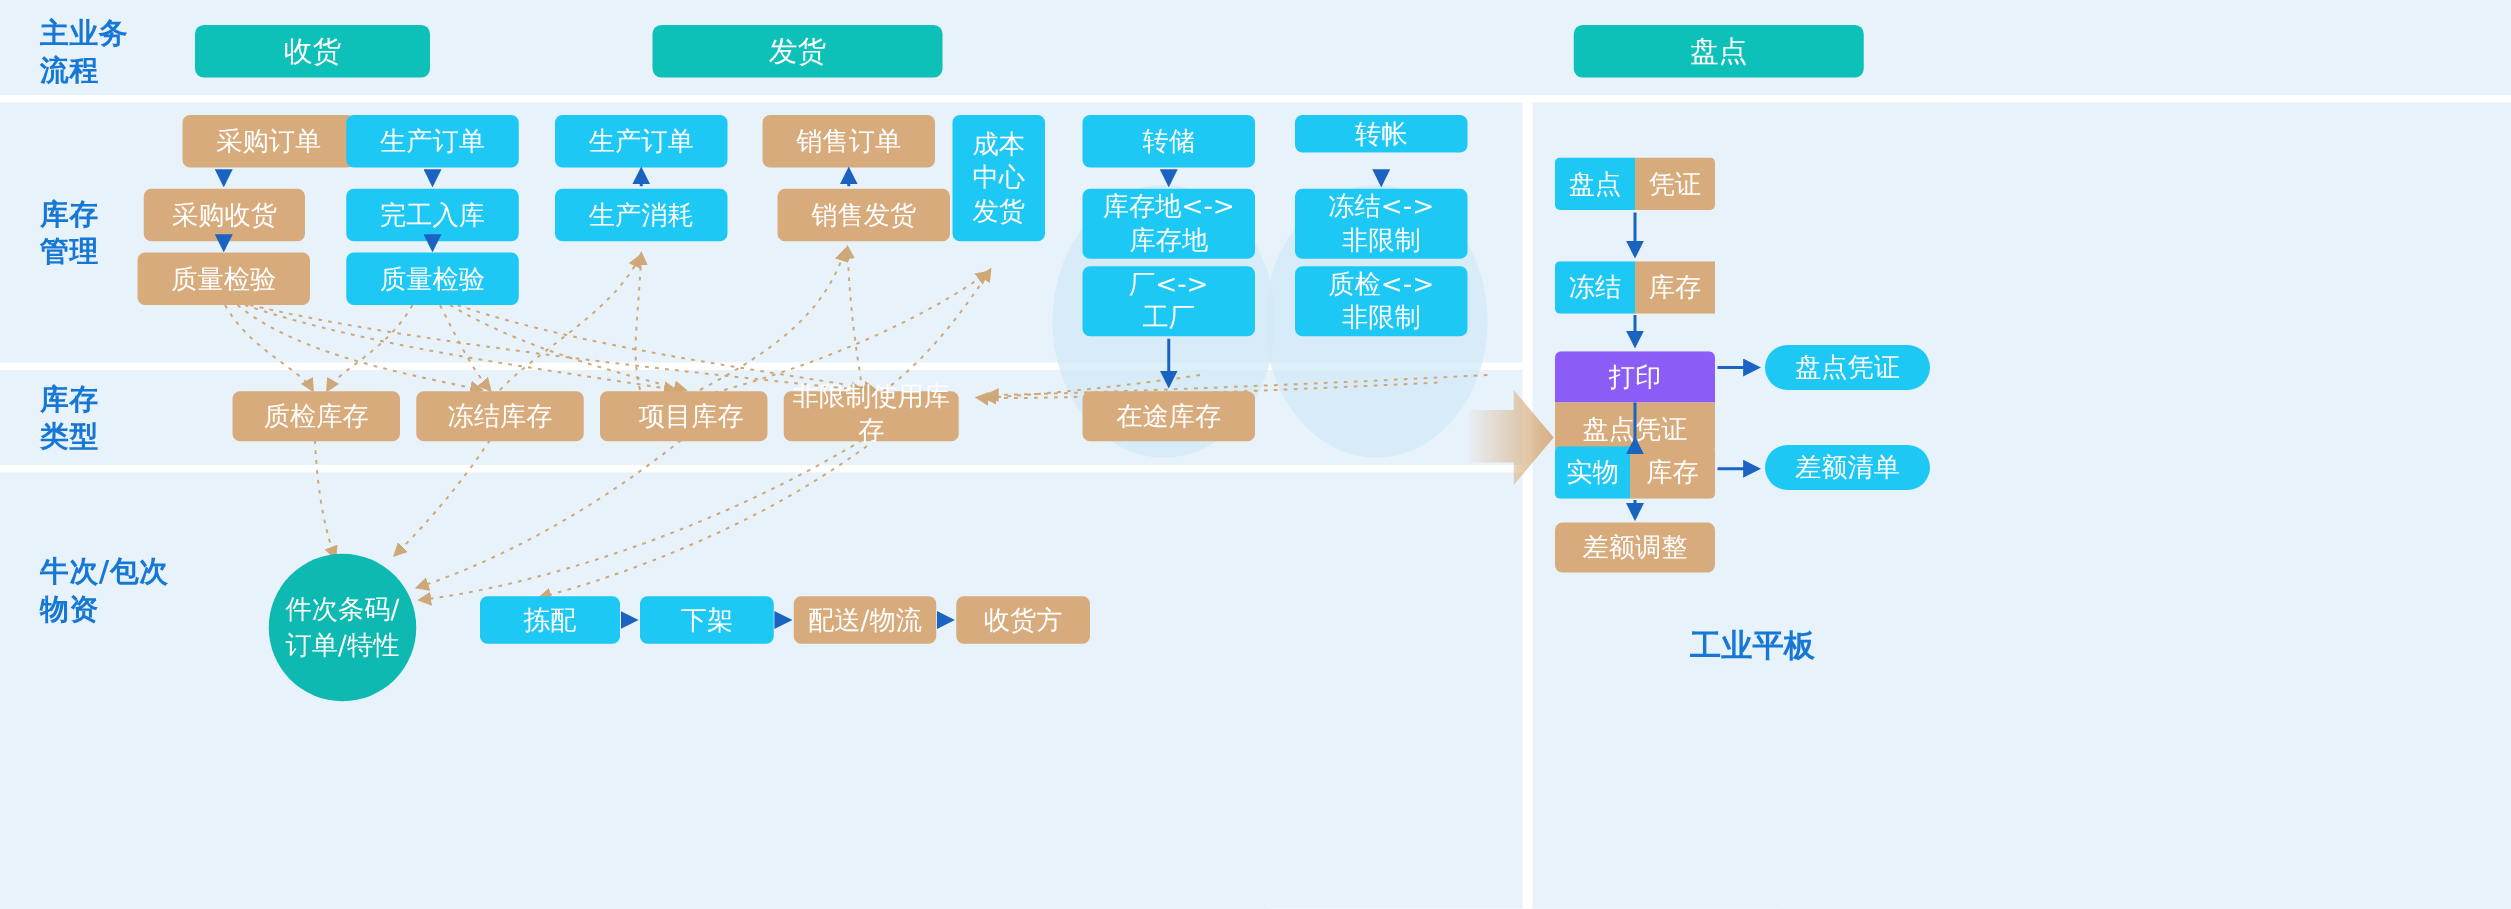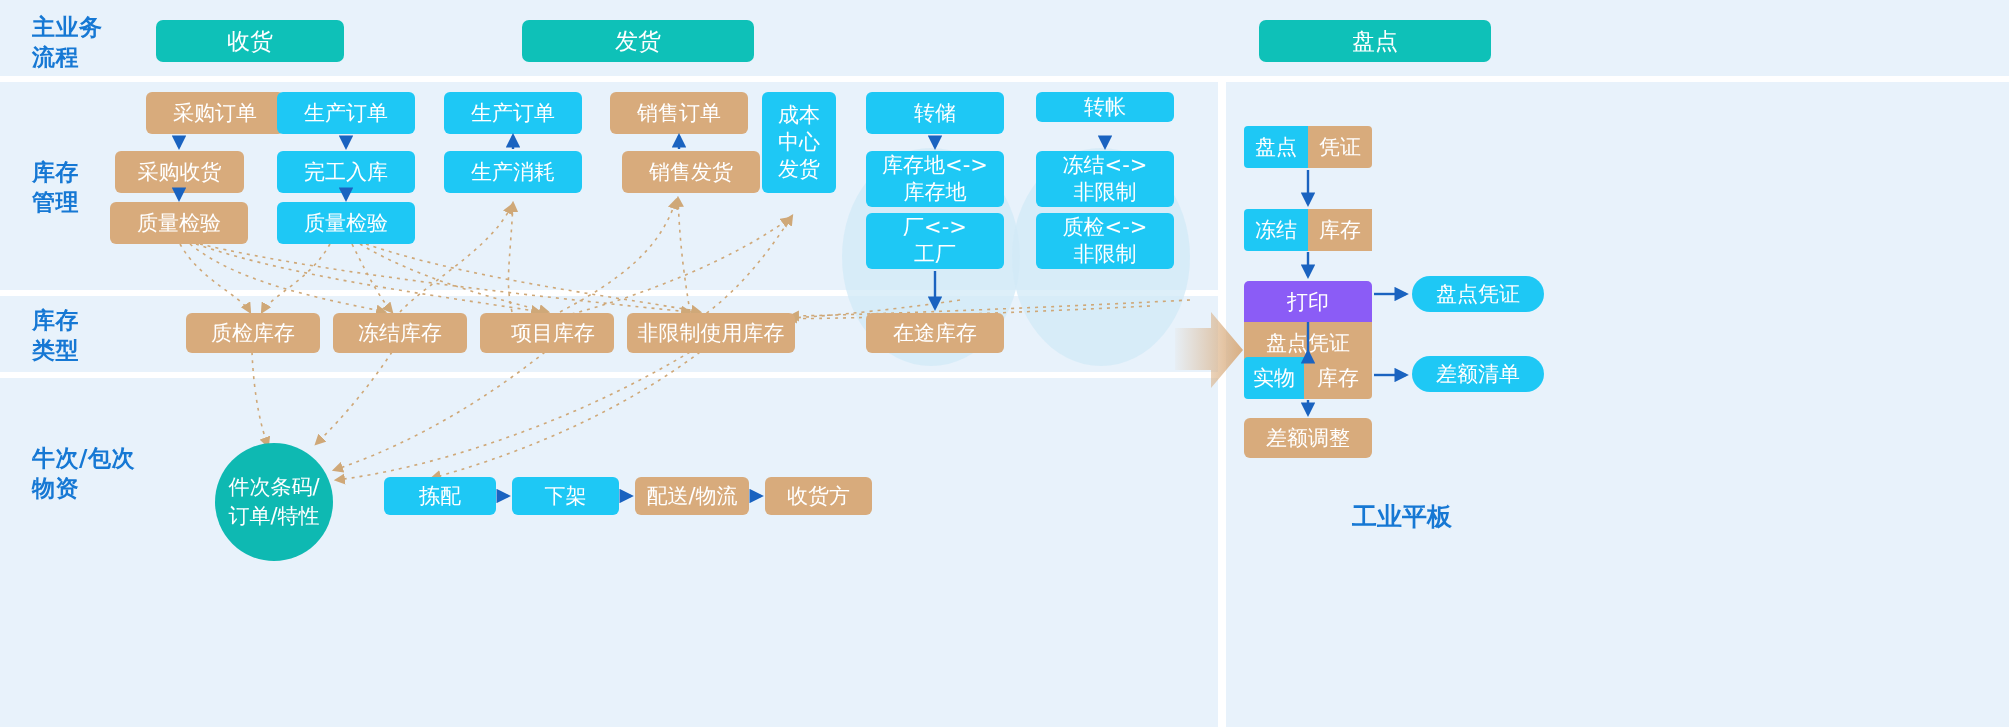--- a/index.html
+++ b/index.html
@@ -196,21 +196,21 @@
 
   <div class="node n-blue" style="left:1036px;top:92px;width:138px;height:30px;">转帐</div>
   <div class="node n-blue" style="left:1036px;top:151px;width:138px;height:56px;">冻结&lt;-&gt;
 非限制</div>
   <div class="node n-blue" style="left:1036px;top:213px;width:138px;height:56px;">质检&lt;-&gt;
 非限制</div>
 
   <div class="node n-tan" style="left:186px;top:313px;width:134px;height:40px;">质检库存</div>
   <div class="node n-tan" style="left:333px;top:313px;width:134px;height:40px;">冻结库存</div>
   <div class="node n-tan" style="left:480px;top:313px;width:134px;height:40px;padding-left:12px;">项目库存</div>
-  <div class="node n-tan" style="left:627px;top:313px;width:168px;height:40px;">非限制使用库存</div>
+  <div class="node n-tan" style="left:627px;top:313px;width:140px;height:40px;font-family:Liberation Mono, monospace;">非限制使用库存</div>
   <div class="node n-tan" style="left:866px;top:313px;width:138px;height:40px;">在途库存</div>
 
   <div class="circle-node" style="left:215px;top:443px;width:118px;height:118px;">件次条码/
 订单/特性</div>
   <div class="node n-blue" style="left:384px;top:477px;width:112px;height:38px;">拣配</div>
   <div class="node n-blue" style="left:512px;top:477px;width:107px;height:38px;">下架</div>
   <div class="node n-tan" style="left:635px;top:477px;width:114px;height:38px;">配送/物流</div>
   <div class="node n-tan" style="left:765px;top:477px;width:107px;height:38px;">收货方</div>
 
   <svg class="chevron" style="left:1175px;top:310px;width:70px;height:80px;" viewBox="0 0 70 80">

